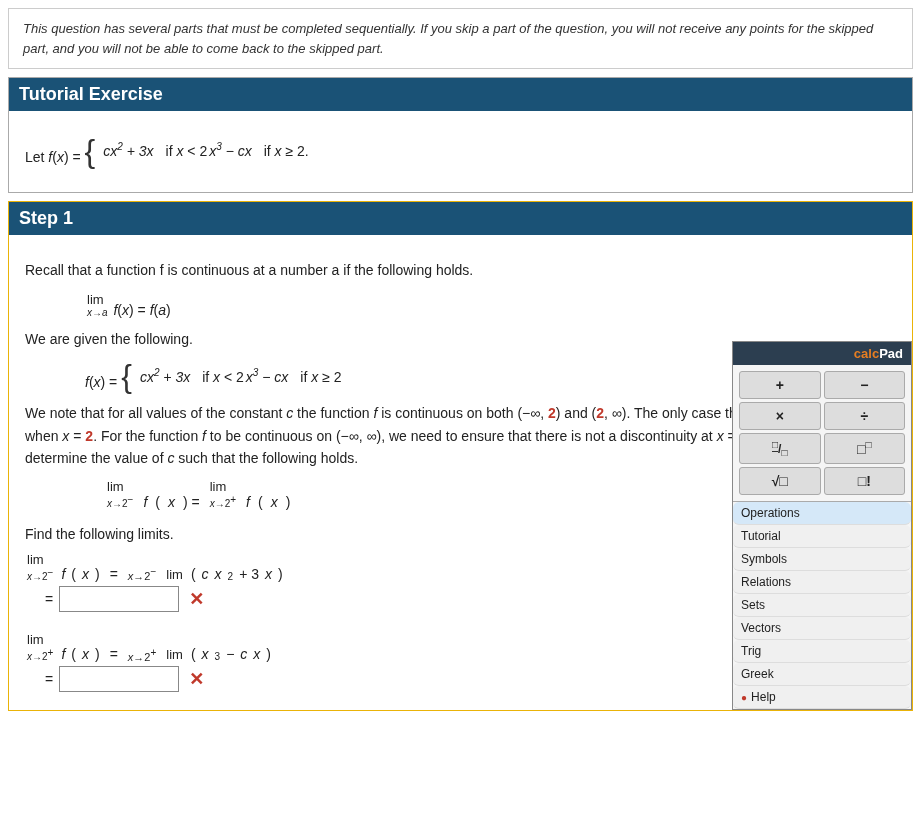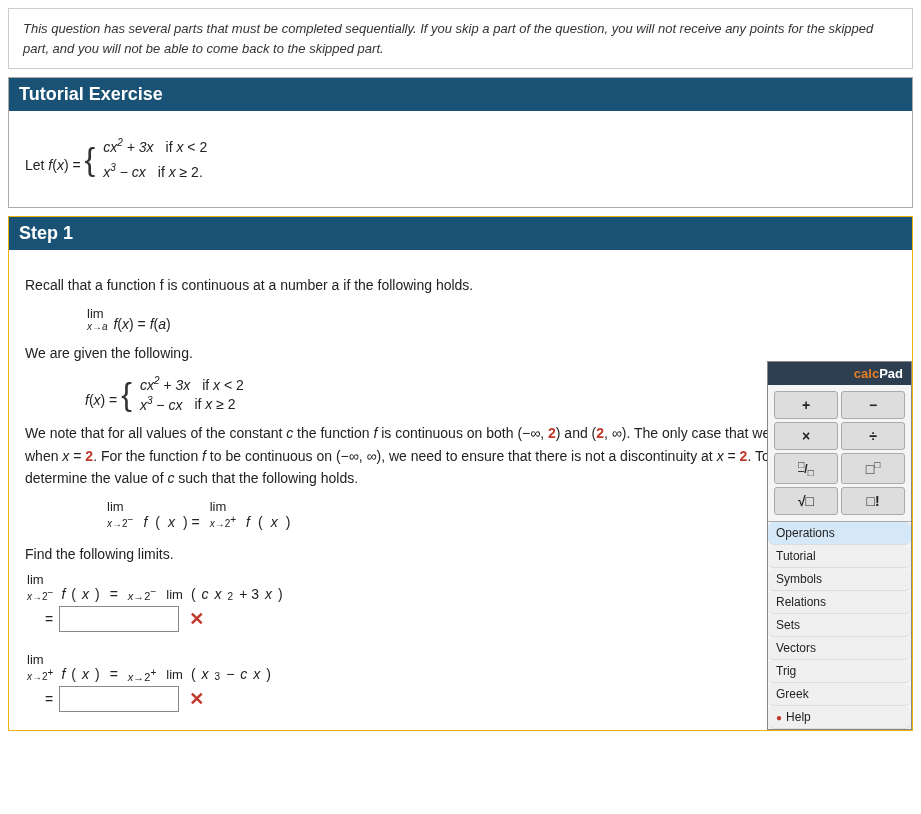--- a/index.html
+++ b/index.html
@@ -63,21 +63,20 @@
 
     .piecewise-brace {
       font-size: 32px;
       font-weight: 100;
       line-height: 1;
       color: #333;
     }
 
     .piecewise-cases {
       display: flex;
-      flex-direction: column;
       gap: 2px;
     }
 
     .piecewise-case {
       display: flex;
       gap: 12px;
       align-items: baseline;
     }
 
     .red { color: #c0392b; }
@@ -308,21 +307,21 @@
         </span>
         (<span class="math">x</span><sup>3</sup> − <span class="math">c</span><span class="math">x</span>)
       </div>
       <div class="equals-row">
         <span>=</span>
         <span class="input-area"></span>
         <span class="x-mark">✕</span>
       </div>
     </div>
 
-    <div class="calcpad" style="position:absolute; right:0; bottom:0; width:145px;">
+    <div class="calcpad" style="position:absolute; right:0; bottom:0; width:180px;">
       <div class="calcpad-title">
         <span class="calc">calc</span><span>Pad</span>
       </div>
       <div class="calcpad-buttons">
         <div class="calcpad-btn">+</div>
         <div class="calcpad-btn">−</div>
         <div class="calcpad-btn">×</div>
         <div class="calcpad-btn">÷</div>
         <div class="calcpad-btn" style="font-size:12px;">
           <sup style="display:inline-block; border-bottom:1px solid #333; padding-bottom:1px;">□</sup>/<sub>□</sub>

